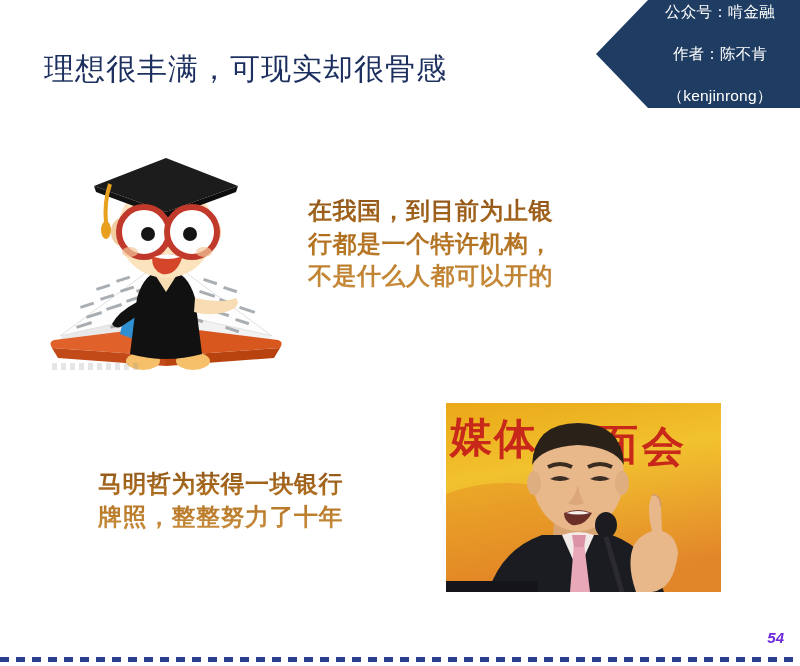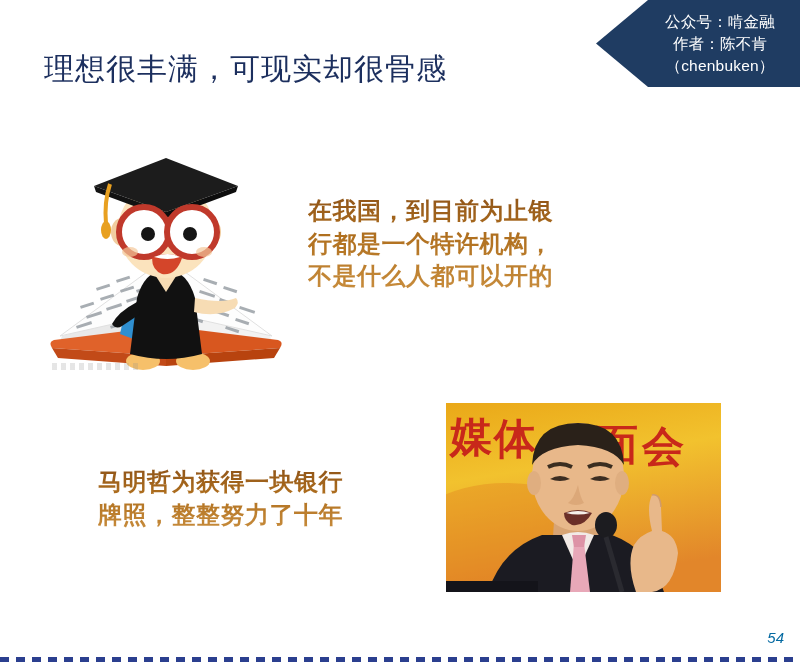--- a/index.html
+++ b/index.html
@@ -19,31 +19,32 @@
     inset: 0;
     background: #ffffff;
   }
 
   
   .banner {
     position: absolute;
     top: 0;
     left: 596px;
     width: 204px;
-    height: 87px;
+    height: 108px;
     background: #1f3c62;
     -webkit-clip-path: polygon(0% 50%, 52px 0%, 100% 0%, 100% 100%, 52px 100%);
     clip-path: polygon(0% 50%, 52px 0%, 100% 0%, 100% 100%, 52px 100%);
     color: #ffffff;
     display: flex;
     flex-direction: column;
     align-items: center;
     justify-content: center;
     padding-left: 44px;
     box-sizing: border-box;
+    gap: 20px;
   }
   .banner-line {
     font-size: 15.5px;
     line-height: 1.42;
     white-space: nowrap;
     letter-spacing: 0.2px;
     text-align: center;
   }
 
   
@@ -73,21 +74,20 @@
     text-shadow: none;
     white-space: pre;
   }
   .bronze-top {
     left: 308px;
     top: 195px;
   }
   .bronze-bottom {
     left: 98px;
     top: 468px;
-    font-family: Liberation Mono, monospace;
   }
 
   
   .cartoon {
     position: absolute;
     left: 40px;
     top: 140px;
     width: 252px;
     height: 242px;
   }
@@ -116,43 +116,43 @@
   }
   .photo svg { display: block; width: 100%; height: 100%; }
 
   
   .page-number {
     position: absolute;
     right: 16px;
     bottom: 20px;
     font-size: 15px;
     font-style: italic;
-    font-weight: normal;
-    color: #0369a1;
+    font-weight: bold;
+    color: #6d28d9;
   }
   .bottom-rule {
     position: absolute;
     left: 0;
     bottom: 4px;
     width: 800px;
     height: 5px;
     background: repeating-linear-gradient(90deg,
         #2b3f8f 0 9px,
         rgba(255,255,255,0) 9px 16px);
   }
 </style>
 </head>
 <body>
 
 <div class="slide">
 
   <div class="banner">
     <div class="banner-line">公众号：啃金融</div>
     <div class="banner-line">作者：陈不肯</div>
-    <div class="banner-line">（chenbuken）</div>
+    <div class="banner-line">（kenjinrong）</div>
   </div>
 
   <div class="title">理想很丰满，可现实却很骨感</div>
 
   <div class="cartoon">
     <svg viewBox="0 0 252 242" xmlns="http://www.w3.org/2000/svg">
 
       <path d="M126 168 L22 196 L18 206 L126 186 Z" fill="#e9e9e9"></path>
       <path d="M126 168 L230 196 L234 206 L126 186 Z" fill="#f2f2f2"></path>
       <path d="M126 118 L20 196 L126 172 Z" fill="#fdfdfd"></path>

